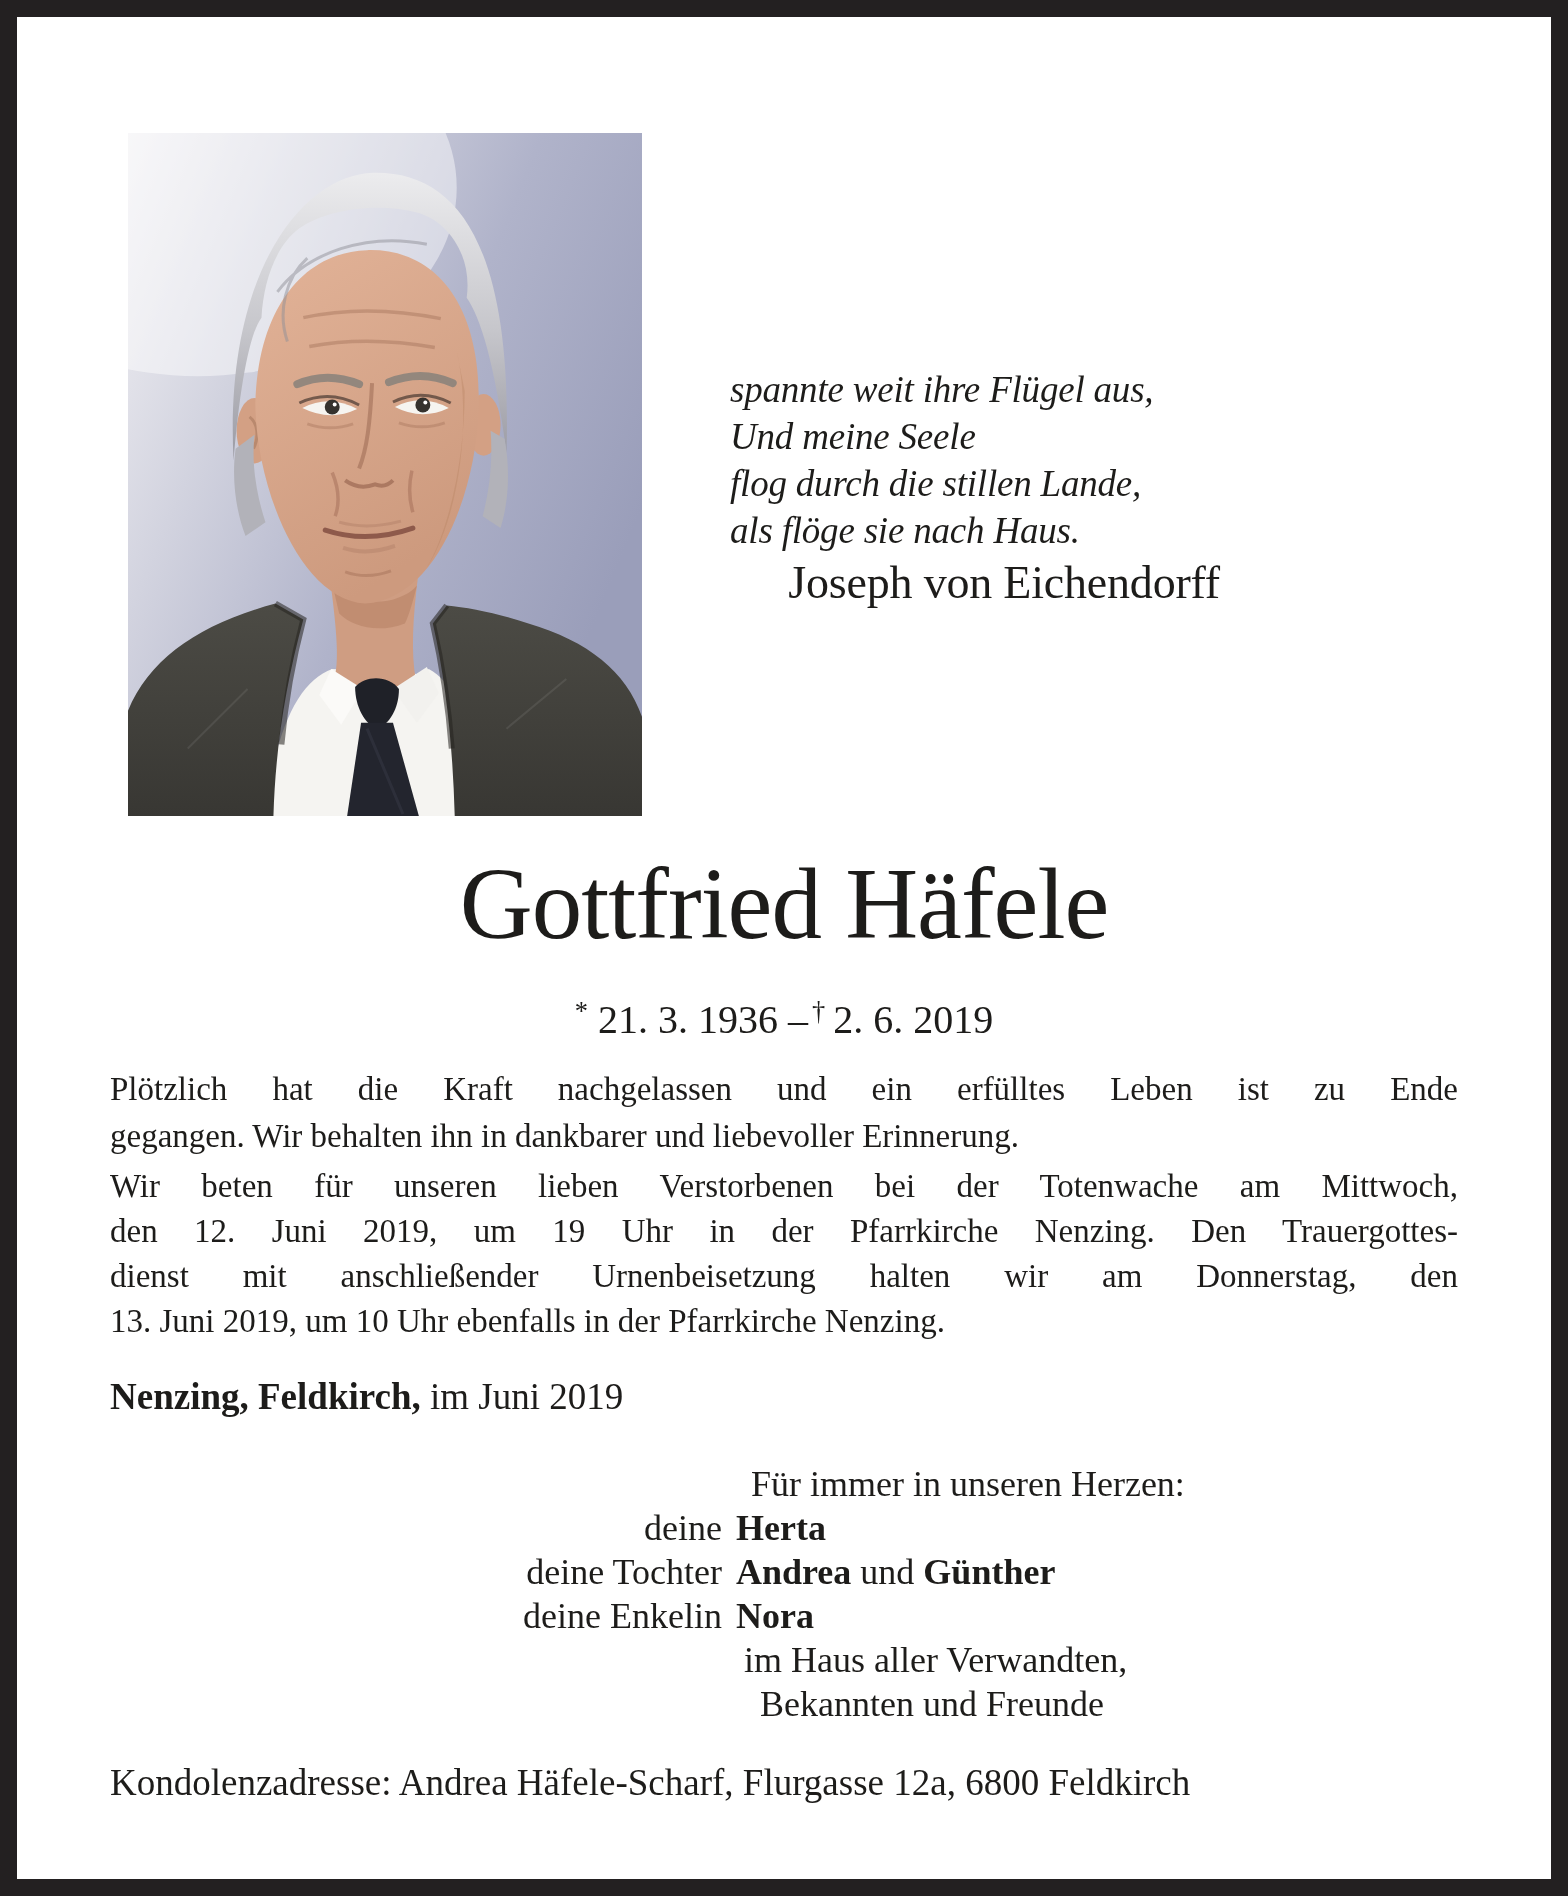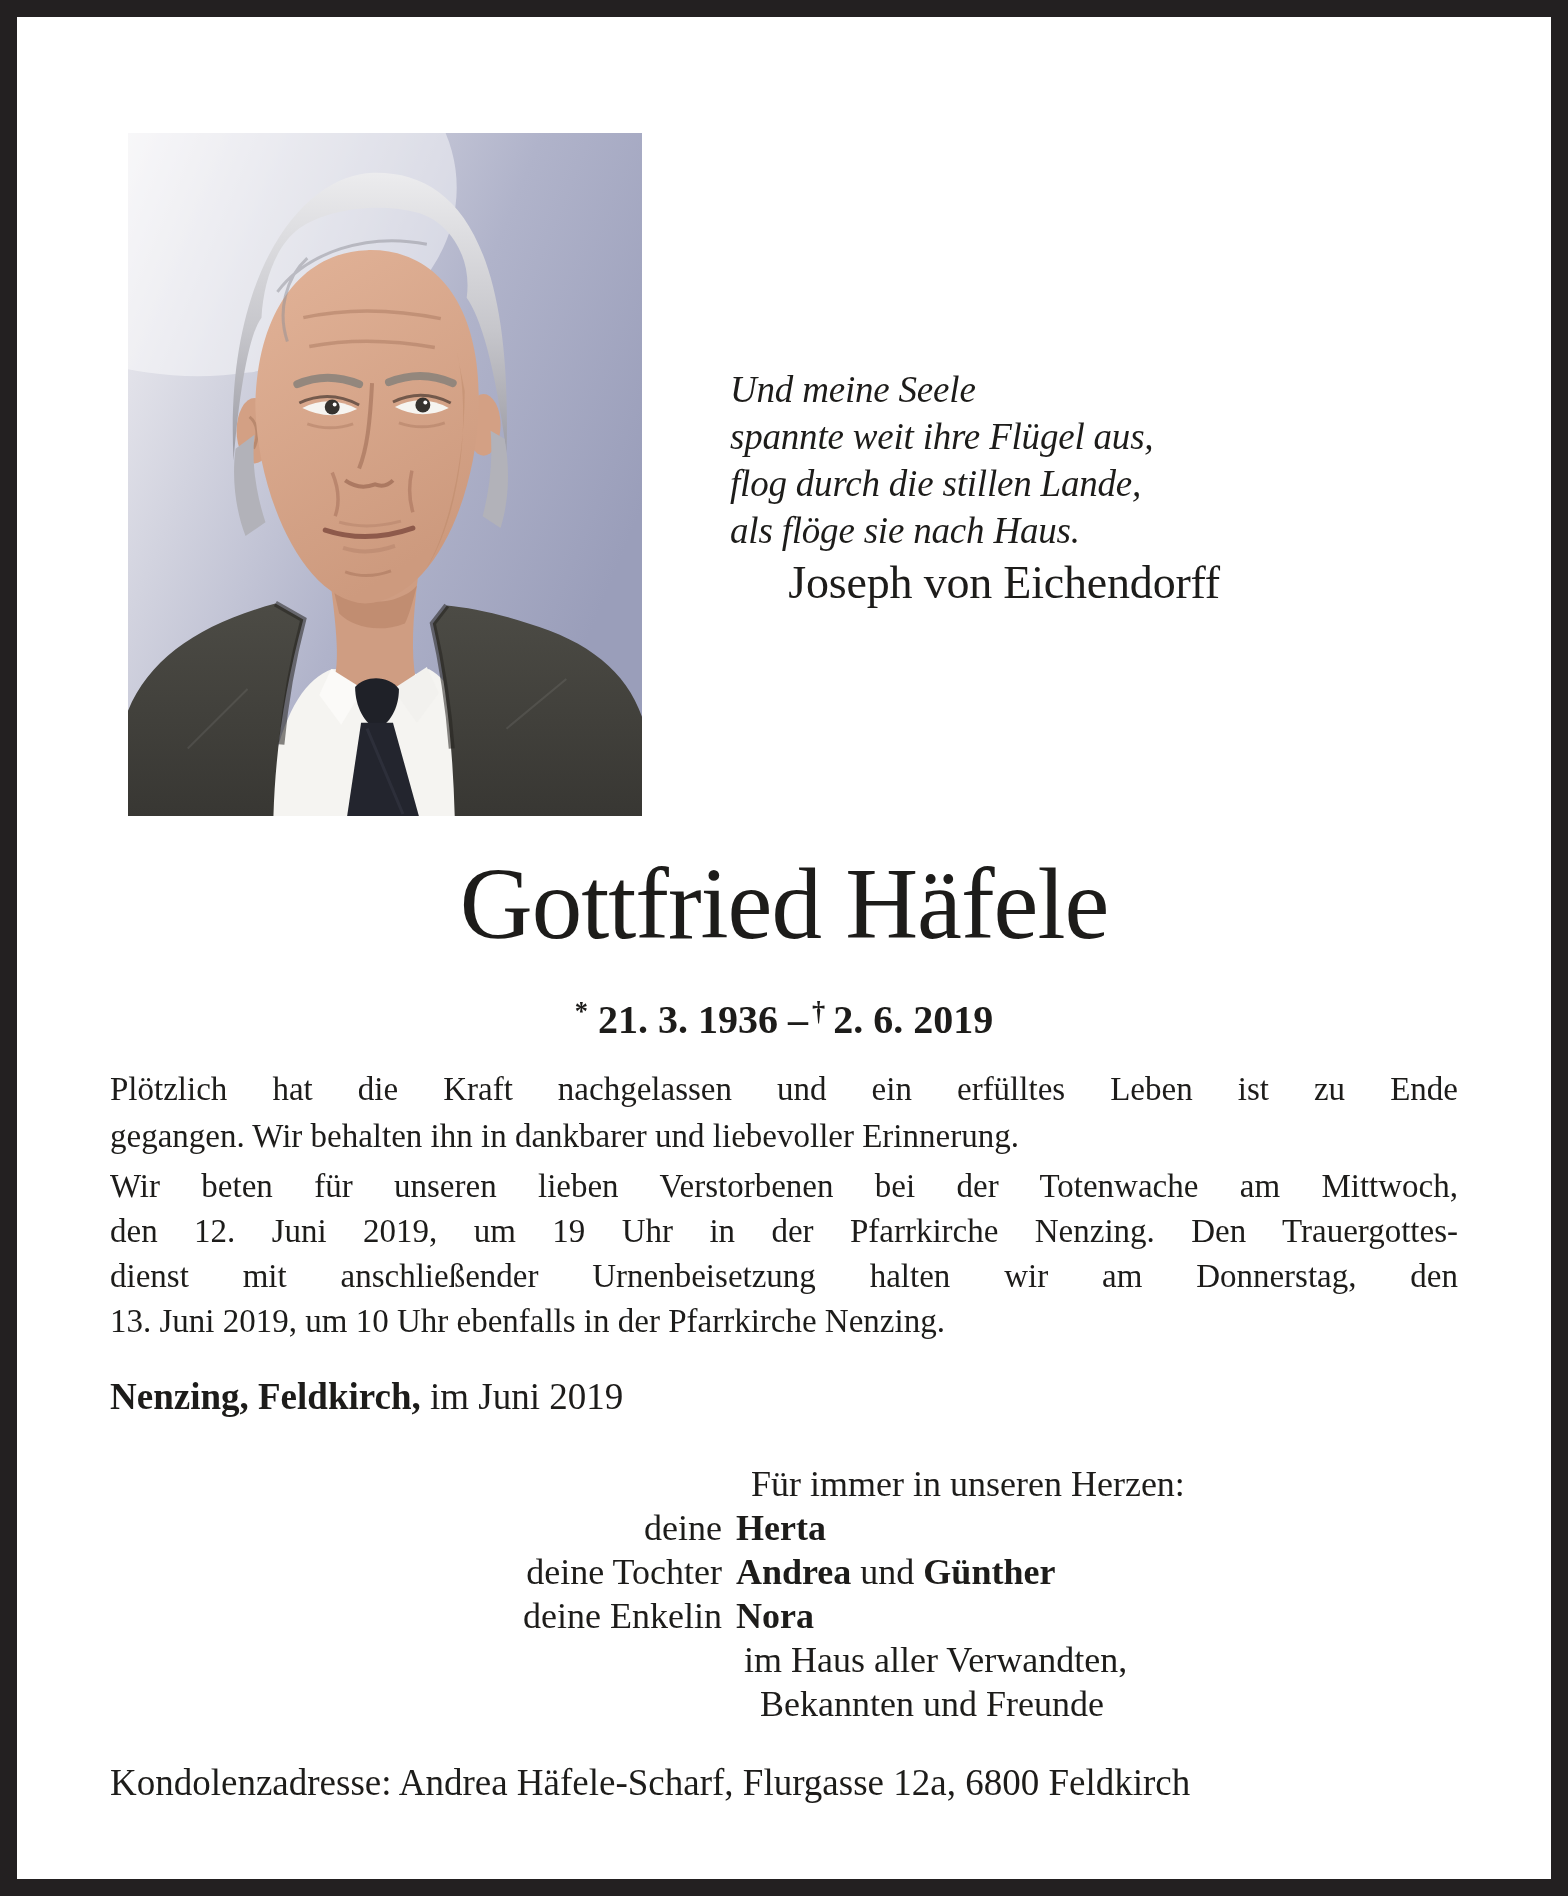--- a/index.html
+++ b/index.html
@@ -33,21 +33,21 @@
     text-align:right;margin-top:8px;
   }
   
   .name{
     position:absolute;left:0;top:850px;width:100%;
     text-align:center;font-size:101px;line-height:1.08;
     letter-spacing:-1px;white-space:nowrap;
   }
   .dates{
     position:absolute;left:0;top:988px;width:100%;
-    text-align:center;font-weight:700;font-size:40px;line-height:46px;
+    text-align:center;font-weight:400;font-size:40px;line-height:46px;
   }
   .dates .sym{font-size:0.66em;vertical-align:0.5em;}
   .dates .sym-birth{margin-right:10px;}
   .dates .sep{margin:0 4px 0 10px;}
   .dates .sym-death{margin-right:8px;}
   
   .para{position:absolute;left:110px;width:1348px;font-size:33px;}
   .p1{top:1066px;line-height:47px;}
   .p2{top:1164px;line-height:45px;}
   .jline{text-align:justify;text-align-last:justify;}
@@ -165,22 +165,22 @@
 
         <path d="M 198 400 Q 240 414 286 398" stroke="#8e5a4b" stroke-width="5" fill="none" stroke-linecap="round"></path>
         <path d="M 212 392 Q 240 400 274 391" stroke="#b4826a" stroke-width="3" fill="none" opacity="0.5"></path>
         <path d="M 216 418 Q 240 426 268 416" stroke="#b4826a" stroke-width="4" fill="none" opacity="0.5"></path>
         <path d="M 218 442 Q 240 450 264 441" stroke="#96604a" stroke-width="3" fill="none" opacity="0.35"></path>
       </g>
     </svg>
   </div>
 
   <div class="poem">
+    <div>spannte weit ihre Flügel aus,</div>
     <div>Und meine Seele</div>
-    <div>spannte weit ihre Flügel aus,</div>
     <div>flog durch die stillen Lande,</div>
     <div>als flöge sie nach Haus.</div>
     <div class="poem-attrib">Joseph von Eichendorff</div>
   </div>
 
   <div class="name">Gottfried Häfele</div>
 
   <div class="dates"><span class="sym sym-birth">*</span><span>21. 3. 1936</span><span class="sep">–</span><span class="sym sym-death">†</span><span>2. 6. 2019</span></div>
 
   <div class="para p1">

